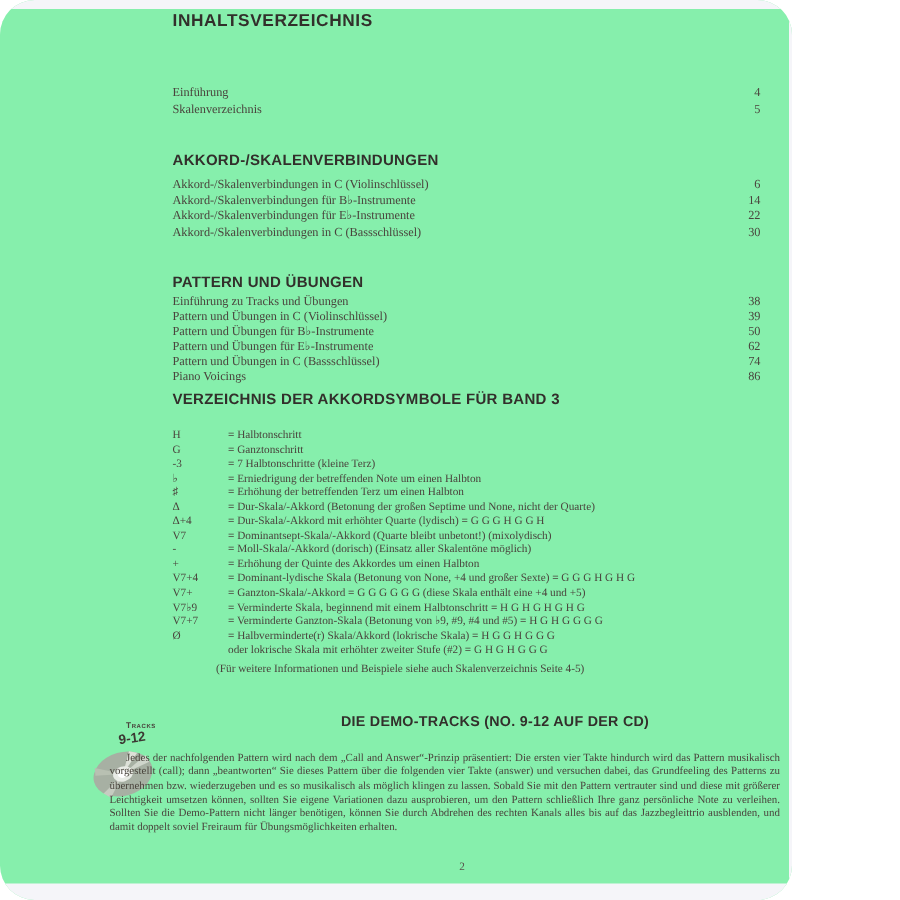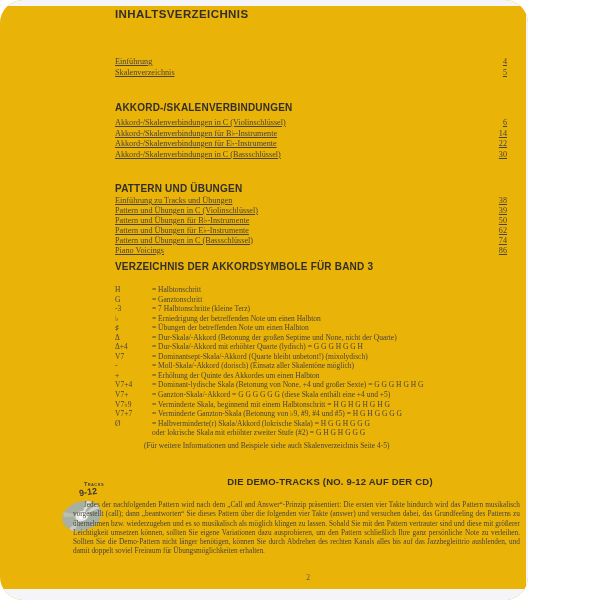--- a/index.html
+++ b/index.html
@@ -1,18 +1,18 @@
 <!DOCTYPE html>
 <html><head>
 <meta charset="utf-8">
 <style>
   html,body{margin:0;padding:0;}
   .canvas{
     position:relative;width:528px;height:600px;
-    background:#eab308;overflow:hidden;
+    background:#86efac;overflow:hidden;
     font-family:"Liberation Serif","DejaVu Serif",serif;
     color:#47413a;
     border-radius:23px;
   }
   .edge{position:absolute;background:#f5f5f9;}
   .edge.top{left:0;top:0;width:600px;height:6px;}
   .edge.bottom{left:0;top:589px;width:600px;height:11px;}
   .edge.right{left:526px;top:0;width:74px;height:600px;}
   .sheet{position:absolute;left:0;top:0;width:526px;height:600px;}
 
@@ -20,21 +20,21 @@
   .title{position:absolute;left:115px;top:8px;font-size:11.5px;letter-spacing:.4px;}
   .h2{position:absolute;left:115px;font-size:10px;letter-spacing:.2px;}
   .h2.akkord{top:102px;}
   .h2.pattern{top:183px;}
   .h2.symbols{top:261px;}
 
   .toc-list{position:absolute;left:115px;width:392px;font-size:8.2px;color:#4a443d;}
   .toc-list.intro{top:57px;line-height:10.6px;}
   .toc-list.akkord{top:118px;line-height:10.5px;}
   .toc-list.pattern{top:196px;line-height:9.9px;}
-  .toc-row{display:flex;justify-content:space-between;text-decoration:underline;}
+  .toc-row{display:flex;justify-content:space-between;}
   .toc-page{text-align:right;}
 
   .symbol-list{position:absolute;left:115px;top:285px;width:400px;
     font-size:7.5px;line-height:9.55px;color:#4a443d;}
   .symbol-row{display:flex;}
   .symbol-key{width:37px;flex:none;}
   .symbol-def{flex:1;}
 
   .note{position:absolute;left:115px;top:441px;font-size:7.5px;color:#4a443d;margin-left:29px;}
 
@@ -155,21 +155,21 @@
           <span class="symbol-def">= 7 Halbtonschritte (kleine Terz)</span>
         </div>
 
         <div class="symbol-row">
           <span class="symbol-key">♭</span>
           <span class="symbol-def">= Erniedrigung der betreffenden Note um einen Halbton</span>
         </div>
 
         <div class="symbol-row">
           <span class="symbol-key">♯</span>
-          <span class="symbol-def">= Übungen der betreffenden Note um einen Halbton</span>
+          <span class="symbol-def">= Erhöhung der betreffenden Terz um einen Halbton</span>
         </div>
 
         <div class="symbol-row">
           <span class="symbol-key">Δ</span>
           <span class="symbol-def">= Dur-Skala/-Akkord (Betonung der großen Septime und None, nicht der Quarte)</span>
         </div>
 
         <div class="symbol-row">
           <span class="symbol-key">Δ+4</span>
           <span class="symbol-def">= Dur-Skala/-Akkord mit erhöhter Quarte (lydisch) = G G G H G G H</span>

